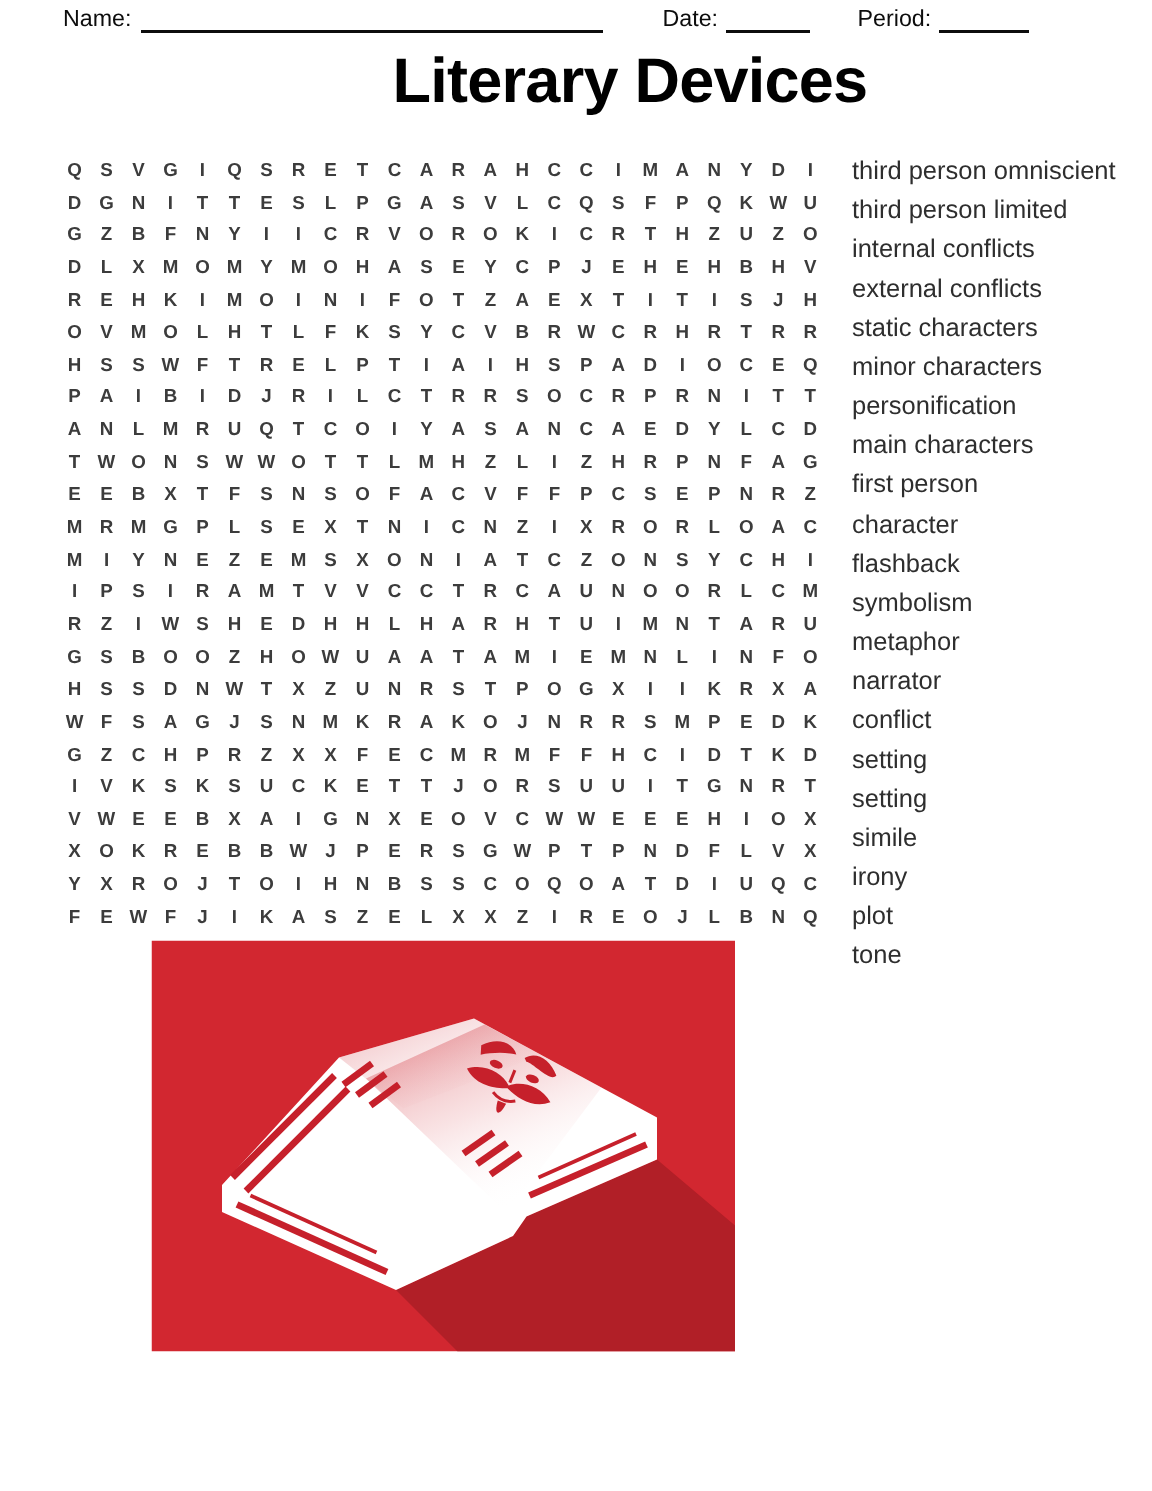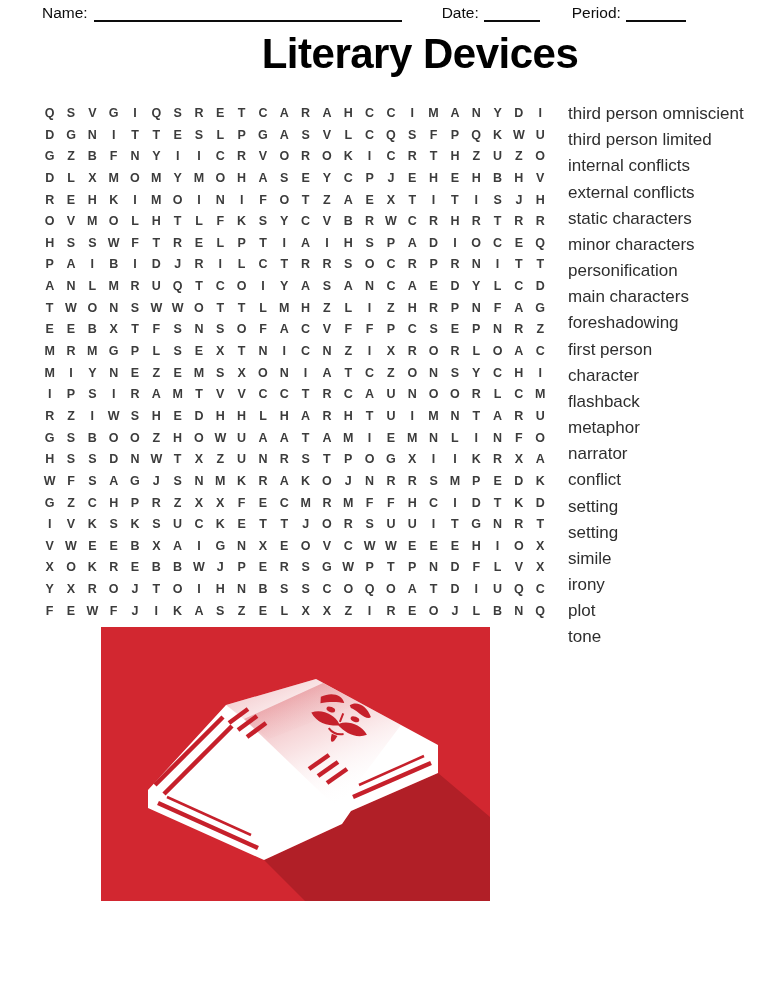--- a/index.html
+++ b/index.html
@@ -681,24 +681,24 @@
 
 <div class="word-list">
     <div class="word-item">third person omniscient</div>
     <div class="word-item">third person limited</div>
     <div class="word-item">internal conflicts</div>
     <div class="word-item">external conflicts</div>
     <div class="word-item">static characters</div>
     <div class="word-item">minor characters</div>
     <div class="word-item">personification</div>
     <div class="word-item">main characters</div>
-    <div class="word-item">foreshadowing</div>
     <div class="word-item">first person</div>
     <div class="word-item">character</div>
     <div class="word-item">flashback</div>
+    <div class="word-item">symbolism</div>
     <div class="word-item">metaphor</div>
     <div class="word-item">narrator</div>
     <div class="word-item">conflict</div>
     <div class="word-item">setting</div>
     <div class="word-item">setting</div>
     <div class="word-item">simile</div>
     <div class="word-item">irony</div>
     <div class="word-item">plot</div>
     <div class="word-item">tone</div>
   </div>

